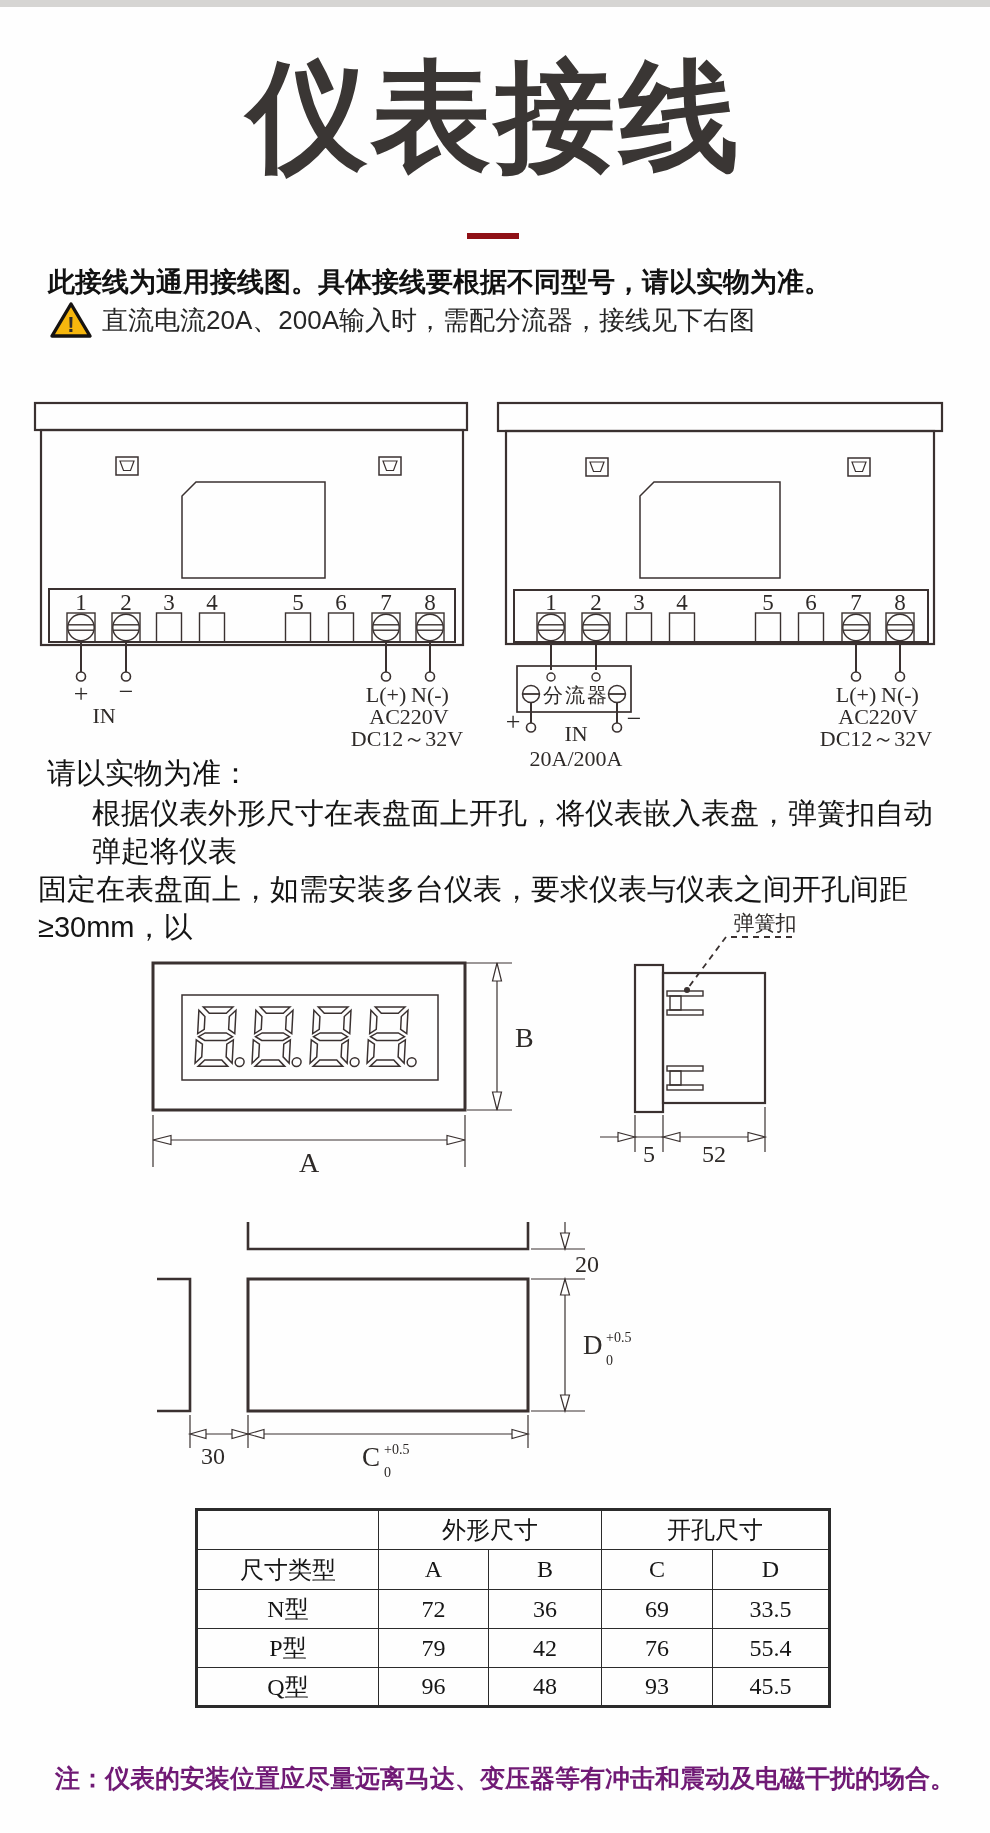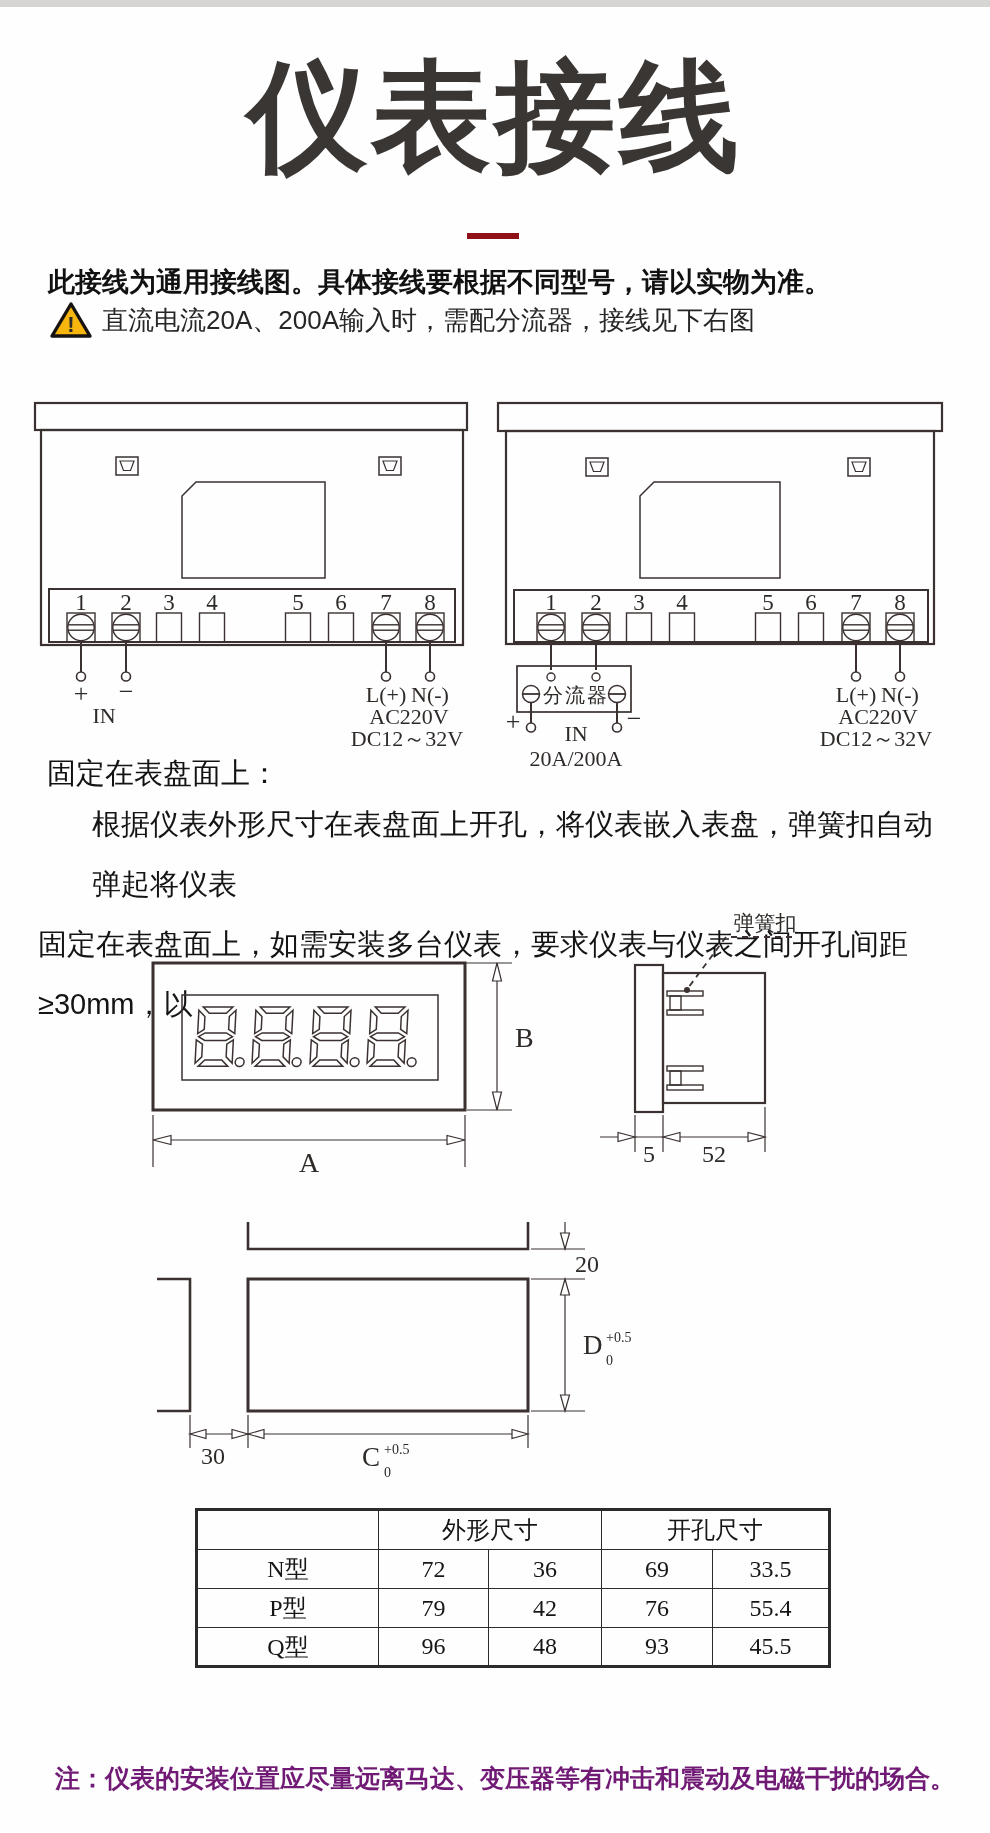--- a/index.html
+++ b/index.html
@@ -9,21 +9,21 @@
   #top-edge{left:0;top:0;width:990px;height:7px;background:#d6d5d3;}
   #main-title{left:0;top:52px;width:990px;text-align:center;font-size:120px;line-height:128px;
         font-weight:900;color:#3a3634;letter-spacing:4px;}
   #title-divider{left:467px;top:233px;width:52px;height:6px;background:#8f1016;}
   #notice-bold{left:48px;top:264px;font-size:27px;font-weight:bold;color:#111;}
   #warning-row{left:49px;top:301px;display:flex;align-items:center;gap:9px;}
   #warning-text{font-size:26px;color:#262626;}
   svg text{font-family:"Liberation Serif","DejaVu Serif",serif;fill:#2e2a28;}
   .sketch{stroke:#3a3130;fill:none;}
   #mount-heading{left:47px;top:754px;font-size:29px;font-weight:500;color:#121212;}
-  #mount-para{left:38px;top:794px;width:922px;font-size:29px;line-height:60px;
+  #mount-para{left:38px;top:794px;width:922px;font-size:29px;line-height:38px;
         font-weight:500;color:#141414;}
   #mount-para .indent{padding-left:54px;}
   #spec-table{position:absolute;left:155px;top:1508px;border-collapse:collapse;
         font-family:"Liberation Serif","DejaVu Serif",serif;font-size:24px;color:#161616;
         table-layout:fixed;}
   #spec-table td{border:1.6px solid #2b2b2b;text-align:center;padding:0;}
   #spec-table{border:3px solid #2b2b2b;margin-left:40px;}
   #footer-note{left:55px;top:1762px;font-size:25px;font-weight:bold;color:#701a75;}
 </style>
 </head>
@@ -159,21 +159,21 @@
         <circle cx="531" cy="727.5" r="4.5" class="sketch" stroke-width="1.6" fill="#fff"></circle>
         <circle cx="617" cy="727.5" r="4.5" class="sketch" stroke-width="1.6" fill="#fff"></circle>
         <text x="513" y="730" font-size="26" text-anchor="middle">+</text>
         <text x="634" y="727" font-size="26" text-anchor="middle">−</text>
         <text x="576" y="741" font-size="22" text-anchor="middle">IN</text>
         <text x="576" y="766" font-size="22" text-anchor="middle">20A/200A</text>
       </g>
     </g>
   </svg>
 
-  <div id="mount-heading" class="abs">固定在表盘面上：</div>
+  <div id="mount-heading" class="abs">请以实物为准：</div>
   <div id="mount-para" class="abs">
     <div class="indent">根据仪表外形尺寸在表盘面上开孔，将仪表嵌入表盘，弹簧扣自动弹起将仪表</div>
     <div>固定在表盘面上，如需安装多台仪表，要求仪表与仪表之间开孔间距≥30mm，以</div>
   </div>
 
   <svg class="abs" style="left:0;top:900px" width="990" height="285" viewBox="0 900 990 285">
     <defs>
       <g id="digit8">
         <g class="sketch" stroke-width="1.4">
           <path d="M5,0 L33,0 L27,6 L11,6 Z"></path>
@@ -289,20 +289,27 @@
         <col style="width:113px">
         <col style="width:111px">
         <col style="width:117px">
       </colgroup>
     <tbody>
         <tr style="height:40px">
       <td></td>
       <td colspan="2">外形尺寸</td>
       <td colspan="2">开孔尺寸</td>
     </tr>
+    <tr style="height:40px">
+      <td>尺寸类型</td>
+      <td>A</td>
+      <td>B</td>
+      <td>C</td>
+      <td>D</td>
+    </tr>
     <tr style="height:39px">
       <td>N型</td>
       <td>72</td>
       <td>36</td>
       <td>69</td>
       <td>33.5</td>
     </tr>
     <tr style="height:39px">
       <td>P型</td>
       <td>79</td>

